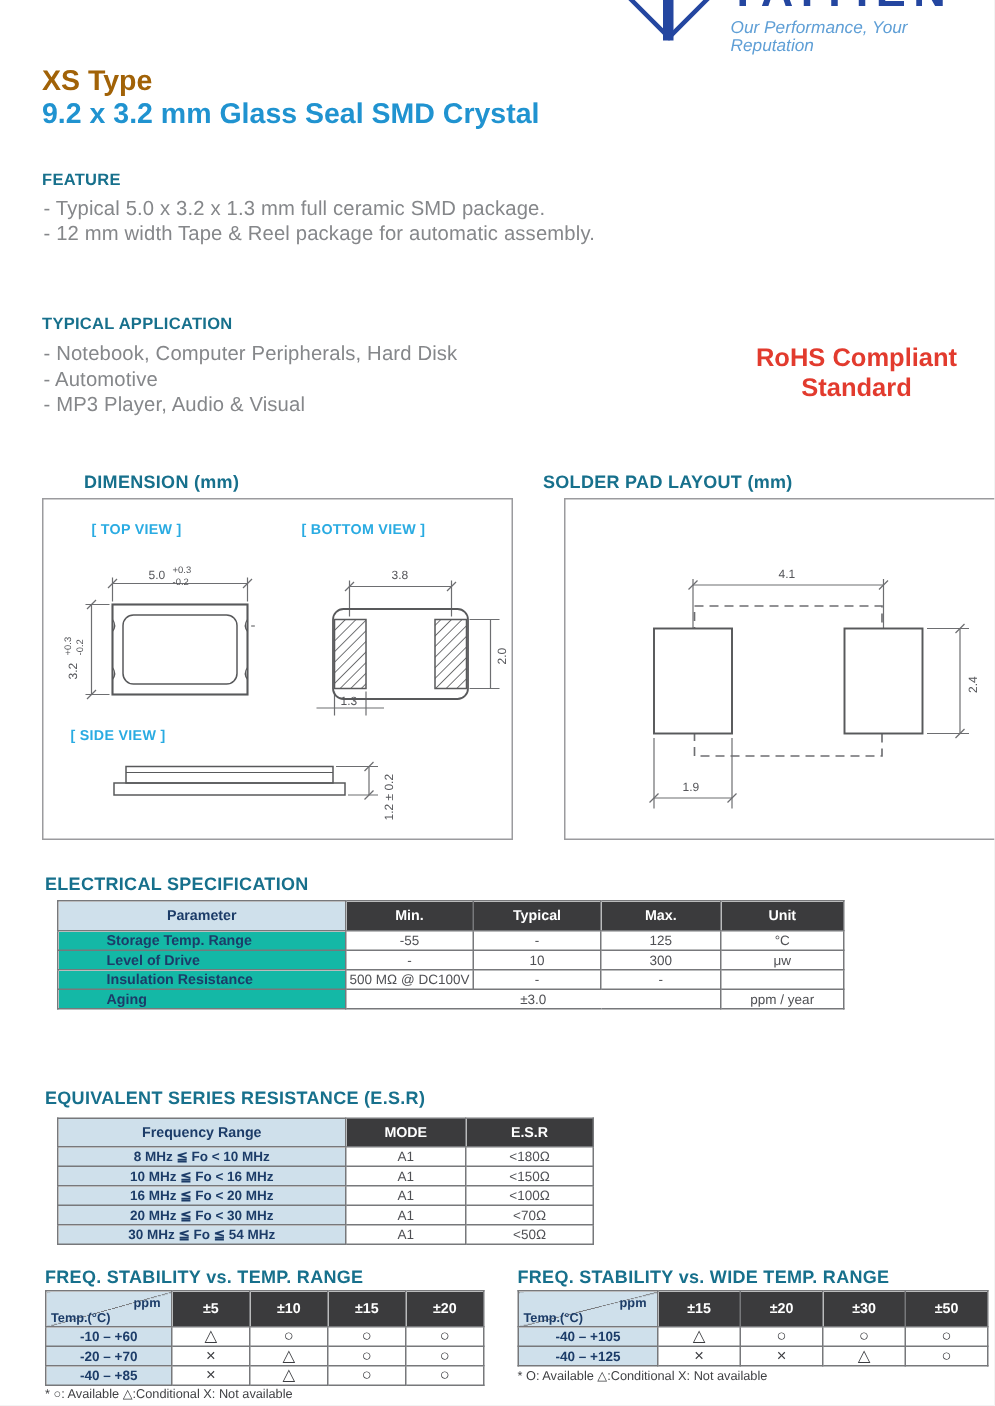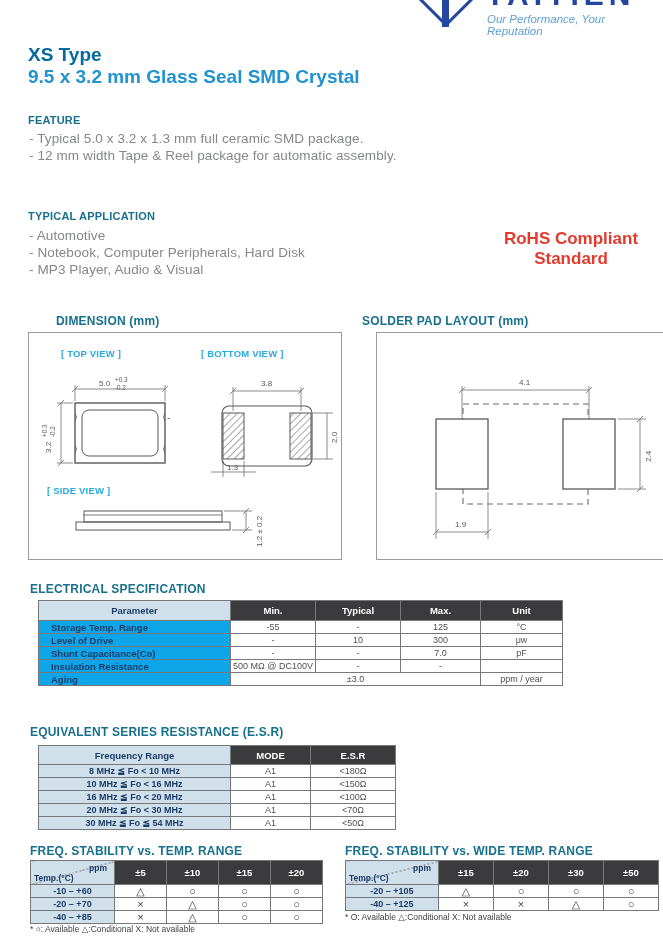--- a/index.html
+++ b/index.html
@@ -11,21 +11,21 @@
   .logo-diamond { position:absolute; left:424px; top:-26px; width:44px; height:44px;
     border:3px solid #2446a0; transform:rotate(45deg); background:#fff; }
   .logo-stem { position:absolute; left:442px; top:0; width:7px; height:27px; background:#2446a0; }
   .logo-word-clip { position:absolute; left:486px; top:0; width:172px; height:11px; overflow:hidden; }
   .logo-word-clip span { display:block; margin-top:-22px; font-size:30px; font-weight:bold;
     color:#2446a0; letter-spacing:5px; }
   .logo-tagline { position:absolute; left:487px; top:13px; width:176px; font-size:11.5px;
     font-style:italic; color:#5f9fd6; }
 
   
-  .title1 { position:absolute; left:28px; top:44px; font-size:19px; font-weight:bold; color:#0369a1; }
+  .title1 { position:absolute; left:28px; top:44px; font-size:19px; font-weight:bold; color:#a16207; }
   .title2 { position:absolute; left:28px; top:66px; font-size:19px; font-weight:bold; color:#2093d0; }
 
   
   .sec-h { position:absolute; font-size:12px; font-weight:bold; color:#17708c; letter-spacing:0.2px; }
   .sec-h.small { font-size:11px; }
 
   
   .bullets { position:absolute; color:#85878a; font-size:13.5px; line-height:17px; letter-spacing:0.1px; }
 
   
@@ -55,22 +55,22 @@
   .stray { position:absolute; color:#6d6e71; font-size:10px; }
   svg text { font-family:"Liberation Sans", sans-serif; fill:#55565a; }
   .dimtxt { font-size:8px; }
   .toltxt { font-size:6.3px; }
 
   
   table.dtable { position:absolute; border-collapse:collapse; table-layout:fixed; background:#fff; }
   .dtable th, .dtable td { border:1px solid #77787b; padding:0 2px; text-align:center; vertical-align:middle; overflow:hidden; }
   .dark-h { background:#3b3b3d; color:#fff; font-weight:bold; font-size:9.5px; }
   .light-h { background:#cfe0eb; color:#1c3c68; font-weight:bold; font-size:9.5px; }
-  td.plabel { background:#0ea5e9; color:#1c3c68; font-weight:bold; font-size:9.5px;
-    text-align:left; padding-left:12px; }
+  td.plabel { background:#14b8a6; color:#1c3c68; font-weight:bold; font-size:9.5px;
+    text-align:left; padding-left:32px; }
   td.flabel { background:#cfe0eb; color:#1c3c68; font-weight:bold; font-size:9px; }
   td.val { font-size:9px; color:#4f5054; background:#fff; }
   td.sym { font-size:11px; color:#3c3d41; background:#fff; line-height:1; }
   td.corner { background-color:#cfe0eb; position:relative; padding:0;
     background-image:linear-gradient(to bottom right, rgba(0,0,0,0) 49.4%, #77787b 49.4%, #77787b 50.6%, rgba(0,0,0,0) 50.6%); }
   .corner .ppm { position:absolute; top:2px; right:7px; font-size:8.5px; font-weight:bold; color:#1c3c68; }
   .corner .temp { position:absolute; bottom:1px; left:3px; font-size:8.5px; font-weight:bold; color:#1c3c68; }
   .tnote { position:absolute; font-size:10.5px; color:#414042; }
   .footnote { position:absolute; font-size:8.5px; color:#3f4043; }
 </style>
@@ -82,32 +82,32 @@
   <div>
     <div class="logo-diamond"></div>
     <div class="logo-stem"></div>
     <div class="logo-word-clip">
       <span>TAITIEN</span>
     </div>
     <div class="logo-tagline">Our Performance, Your Reputation</div>
   </div>
 
   <div class="title1">XS Type</div>
-  <div class="title2">9.5 x 3.2 mm Glass Seal SMD Crystal</div>
+  <div class="title2">9.2 x 3.2 mm Glass Seal SMD Crystal</div>
 
   <div class="sec-h small" style="left:28px; top:114px;">FEATURE</div>
   <div class="bullets" style="left:29px; top:130px;">
     <div>- Typical 5.0 x 3.2 x 1.3 mm full ceramic SMD package.</div>
     <div>- 12 mm width Tape &amp; Reel package for automatic assembly.</div>
   </div>
 
   <div class="sec-h small" style="left:28px; top:210px;">TYPICAL APPLICATION</div>
   <div class="bullets" style="left:29px; top:227px;">
+    <div>- Notebook, Computer Peripherals, Hard Disk</div>
     <div>- Automotive</div>
-    <div>- Notebook, Computer Peripherals, Hard Disk</div>
     <div>- MP3 Player, Audio &amp; Visual</div>
   </div>
 
   <div class="rohs">RoHS Compliant Standard</div>
 
   <div class="sec-h" style="left:28px; top:314px;margin-left:28px;">DIMENSION (mm)</div>
   <div class="draw-box" style="left:28px; top:332px; width:314px; height:228px;">
     <div class="view-label" style="left:32px; top:15px;">[ TOP VIEW ]</div>
     <div class="view-label" style="left:172px; top:15px;">[ BOTTOM VIEW ]</div>
     <div class="view-label" style="left:18px; top:152px;">[ SIDE VIEW ]</div>
@@ -243,27 +243,20 @@
       <td class="val">-</td>
       <td class="val">125</td>
       <td class="val">°C</td>
     </tr>
     <tr style="height:13px;">
       <td class="plabel">Level of Drive</td>
       <td class="val">-</td>
       <td class="val">10</td>
       <td class="val">300</td>
       <td class="val">μw</td>
-    </tr>
-    <tr style="height:13px;">
-      <td class="plabel">Shunt Capacitance(Co)</td>
-      <td class="val">-</td>
-      <td class="val">-</td>
-      <td class="val">7.0</td>
-      <td class="val">pF</td>
     </tr>
     <tr style="height:13px;">
       <td class="plabel">Insulation Resistance</td>
       <td class="val">500 MΩ @ DC100V</td>
       <td class="val">-</td>
       <td class="val">-</td>
       <td class="val"></td>
     </tr>
     <tr style="height:13px;margin-left:32px;">
       <td class="plabel">Aging</td>
@@ -373,21 +366,21 @@
       <td class="corner">
         <span class="ppm">ppm</span>
         <span class="temp">Temp.(°C)</span>
       </td>
       <th class="dark-h">±15</th>
       <th class="dark-h">±20</th>
       <th class="dark-h">±30</th>
       <th class="dark-h">±50</th>
     </tr>
     <tr style="height:13px;">
-      <td class="flabel">-20 – +105</td>
+      <td class="flabel">-40 – +105</td>
       <td class="sym">△</td>
       <td class="sym">○</td>
       <td class="sym">○</td>
       <td class="sym">○</td>
     </tr>
     <tr style="height:13px;">
       <td class="flabel">-40 – +125</td>
       <td class="sym">×</td>
       <td class="sym">×</td>
       <td class="sym">△</td>

